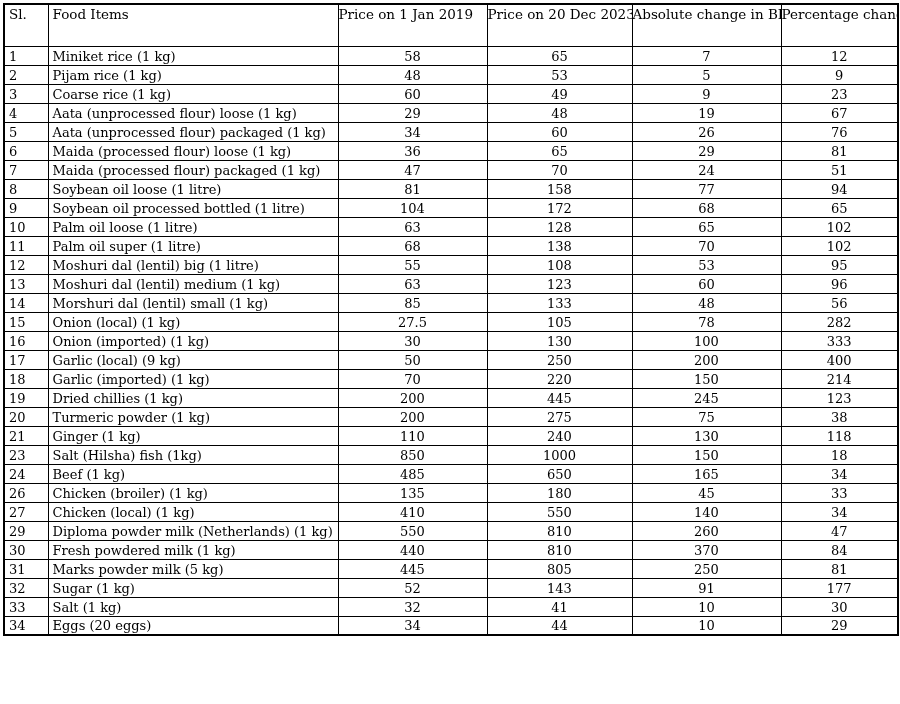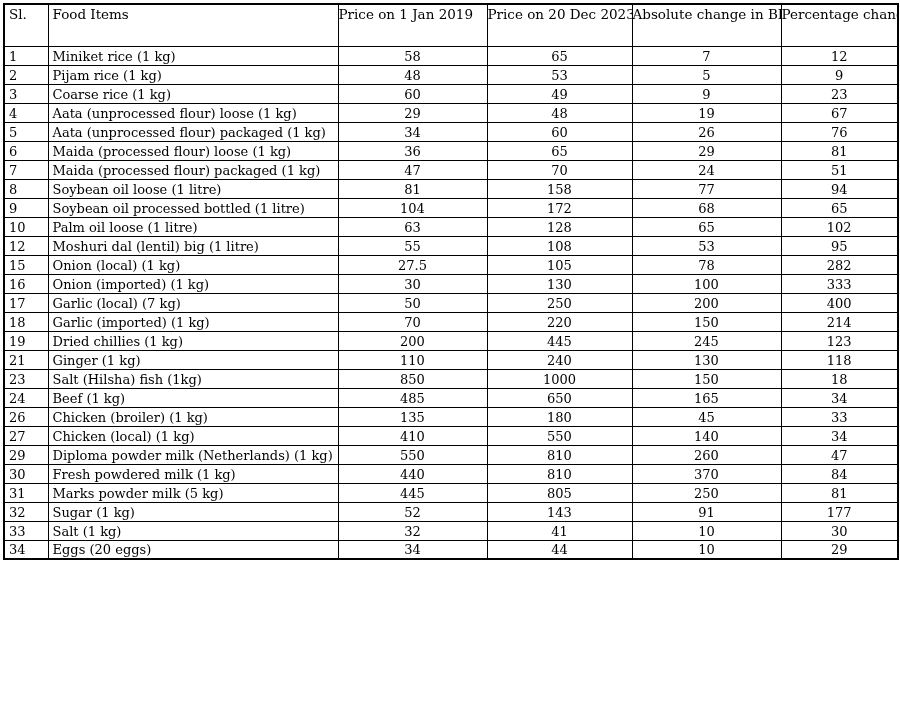--- a/index.html
+++ b/index.html
@@ -175,46 +175,70 @@
         </tr>
         <tr>
           <td class="c0">10</td>
           <td class="c1">Palm oil loose (1 litre)</td>
           <td class="c2">63</td>
           <td class="c3">128</td>
           <td class="c4">65</td>
           <td class="c5">102</td>
         </tr>
         <tr>
+          <td class="c0">11</td>
+          <td class="c1">Palm oil super (1 litre)</td>
+          <td class="c2">68</td>
+          <td class="c3">138</td>
+          <td class="c4">70</td>
+          <td class="c5">102</td>
+        </tr>
+        <tr>
           <td class="c0">12</td>
           <td class="c1">Moshuri dal (lentil) big (1 litre)</td>
           <td class="c2">55</td>
           <td class="c3">108</td>
           <td class="c4">53</td>
           <td class="c5">95</td>
         </tr>
         <tr>
+          <td class="c0">13</td>
+          <td class="c1">Moshuri dal (lentil) medium (1 kg)</td>
+          <td class="c2">63</td>
+          <td class="c3">123</td>
+          <td class="c4">60</td>
+          <td class="c5">96</td>
+        </tr>
+        <tr>
+          <td class="c0">14</td>
+          <td class="c1">Morshuri dal (lentil) small (1 kg)</td>
+          <td class="c2">85</td>
+          <td class="c3">133</td>
+          <td class="c4">48</td>
+          <td class="c5">56</td>
+        </tr>
+        <tr>
           <td class="c0">15</td>
           <td class="c1">Onion (local) (1 kg)</td>
           <td class="c2">27.5</td>
           <td class="c3">105</td>
           <td class="c4">78</td>
           <td class="c5">282</td>
         </tr>
         <tr>
           <td class="c0">16</td>
           <td class="c1">Onion (imported) (1 kg)</td>
           <td class="c2">30</td>
           <td class="c3">130</td>
           <td class="c4">100</td>
           <td class="c5">333</td>
         </tr>
         <tr>
           <td class="c0">17</td>
-          <td class="c1">Garlic (local) (7 kg)</td>
+          <td class="c1">Garlic (local) (9 kg)</td>
           <td class="c2">50</td>
           <td class="c3">250</td>
           <td class="c4">200</td>
           <td class="c5">400</td>
         </tr>
         <tr>
           <td class="c0">18</td>
           <td class="c1">Garlic (imported) (1 kg)</td>
           <td class="c2">70</td>
           <td class="c3">220</td>
@@ -223,20 +247,28 @@
         </tr>
         <tr>
           <td class="c0">19</td>
           <td class="c1">Dried chillies (1 kg)</td>
           <td class="c2">200</td>
           <td class="c3">445</td>
           <td class="c4">245</td>
           <td class="c5">123</td>
         </tr>
         <tr>
+          <td class="c0">20</td>
+          <td class="c1">Turmeric powder (1 kg)</td>
+          <td class="c2">200</td>
+          <td class="c3">275</td>
+          <td class="c4">75</td>
+          <td class="c5">38</td>
+        </tr>
+        <tr>
           <td class="c0">21</td>
           <td class="c1">Ginger (1 kg)</td>
           <td class="c2">110</td>
           <td class="c3">240</td>
           <td class="c4">130</td>
           <td class="c5">118</td>
         </tr>
         <tr>
           <td class="c0">23</td>
           <td class="c1">Salt (Hilsha) fish (1kg)</td>

